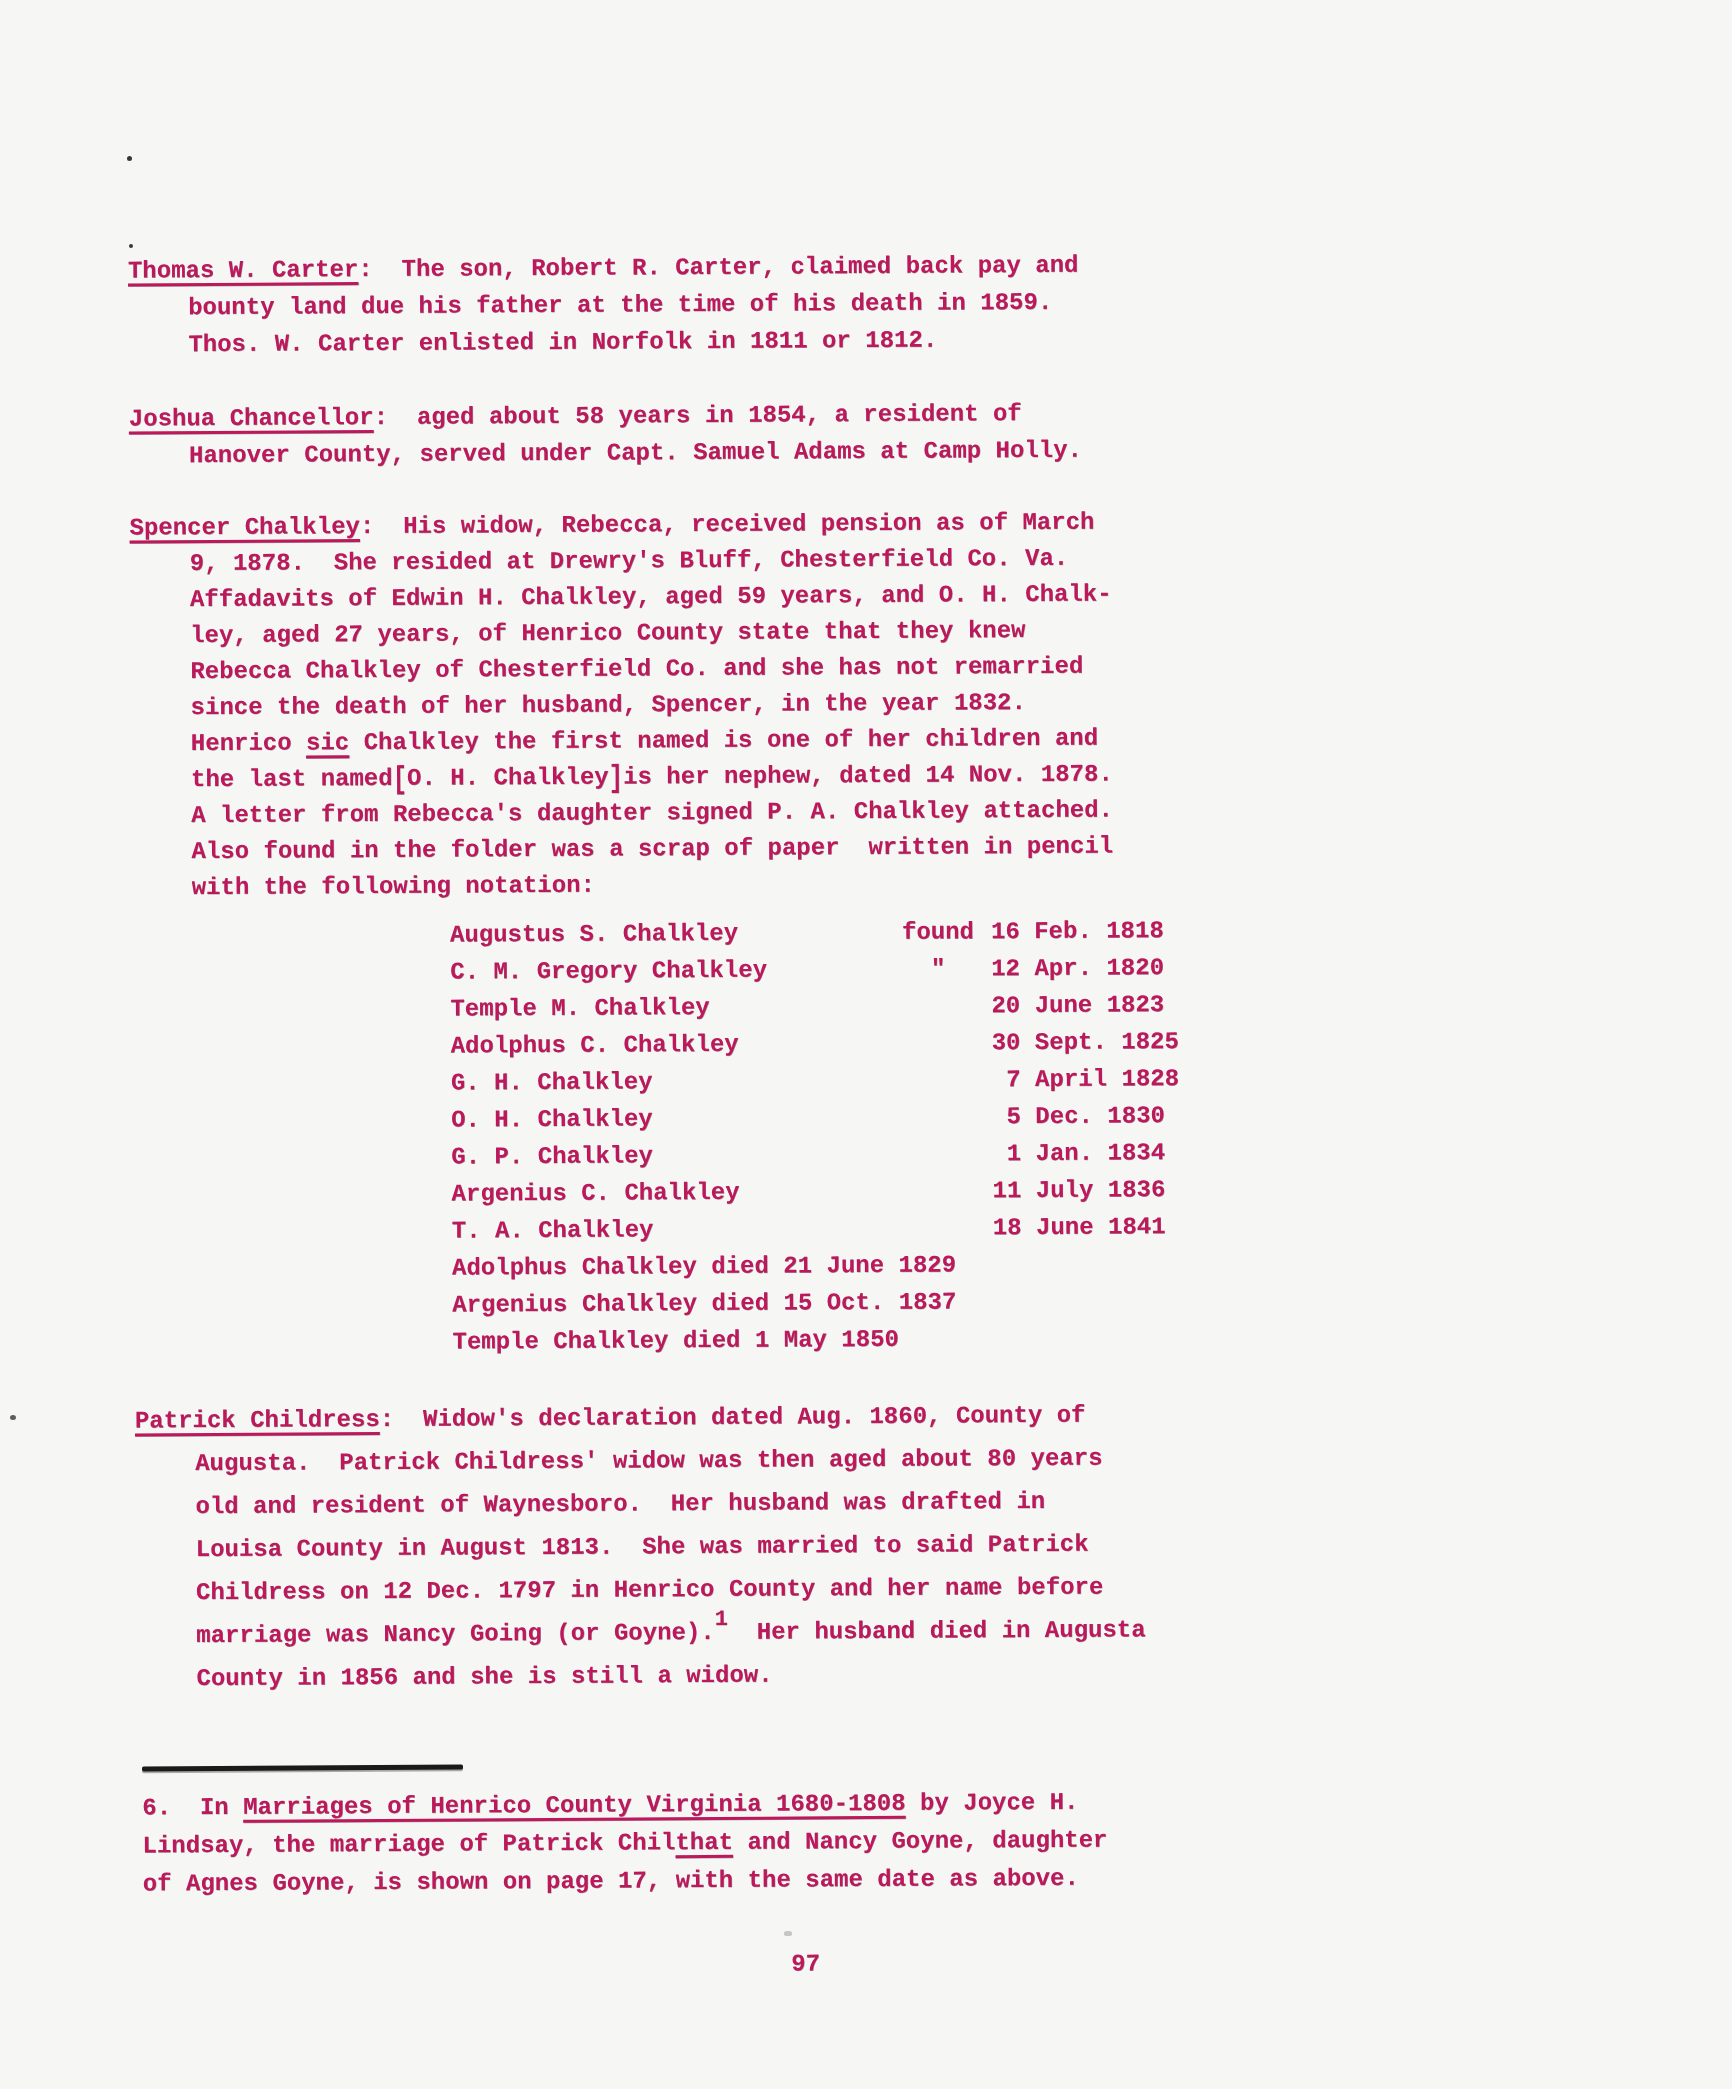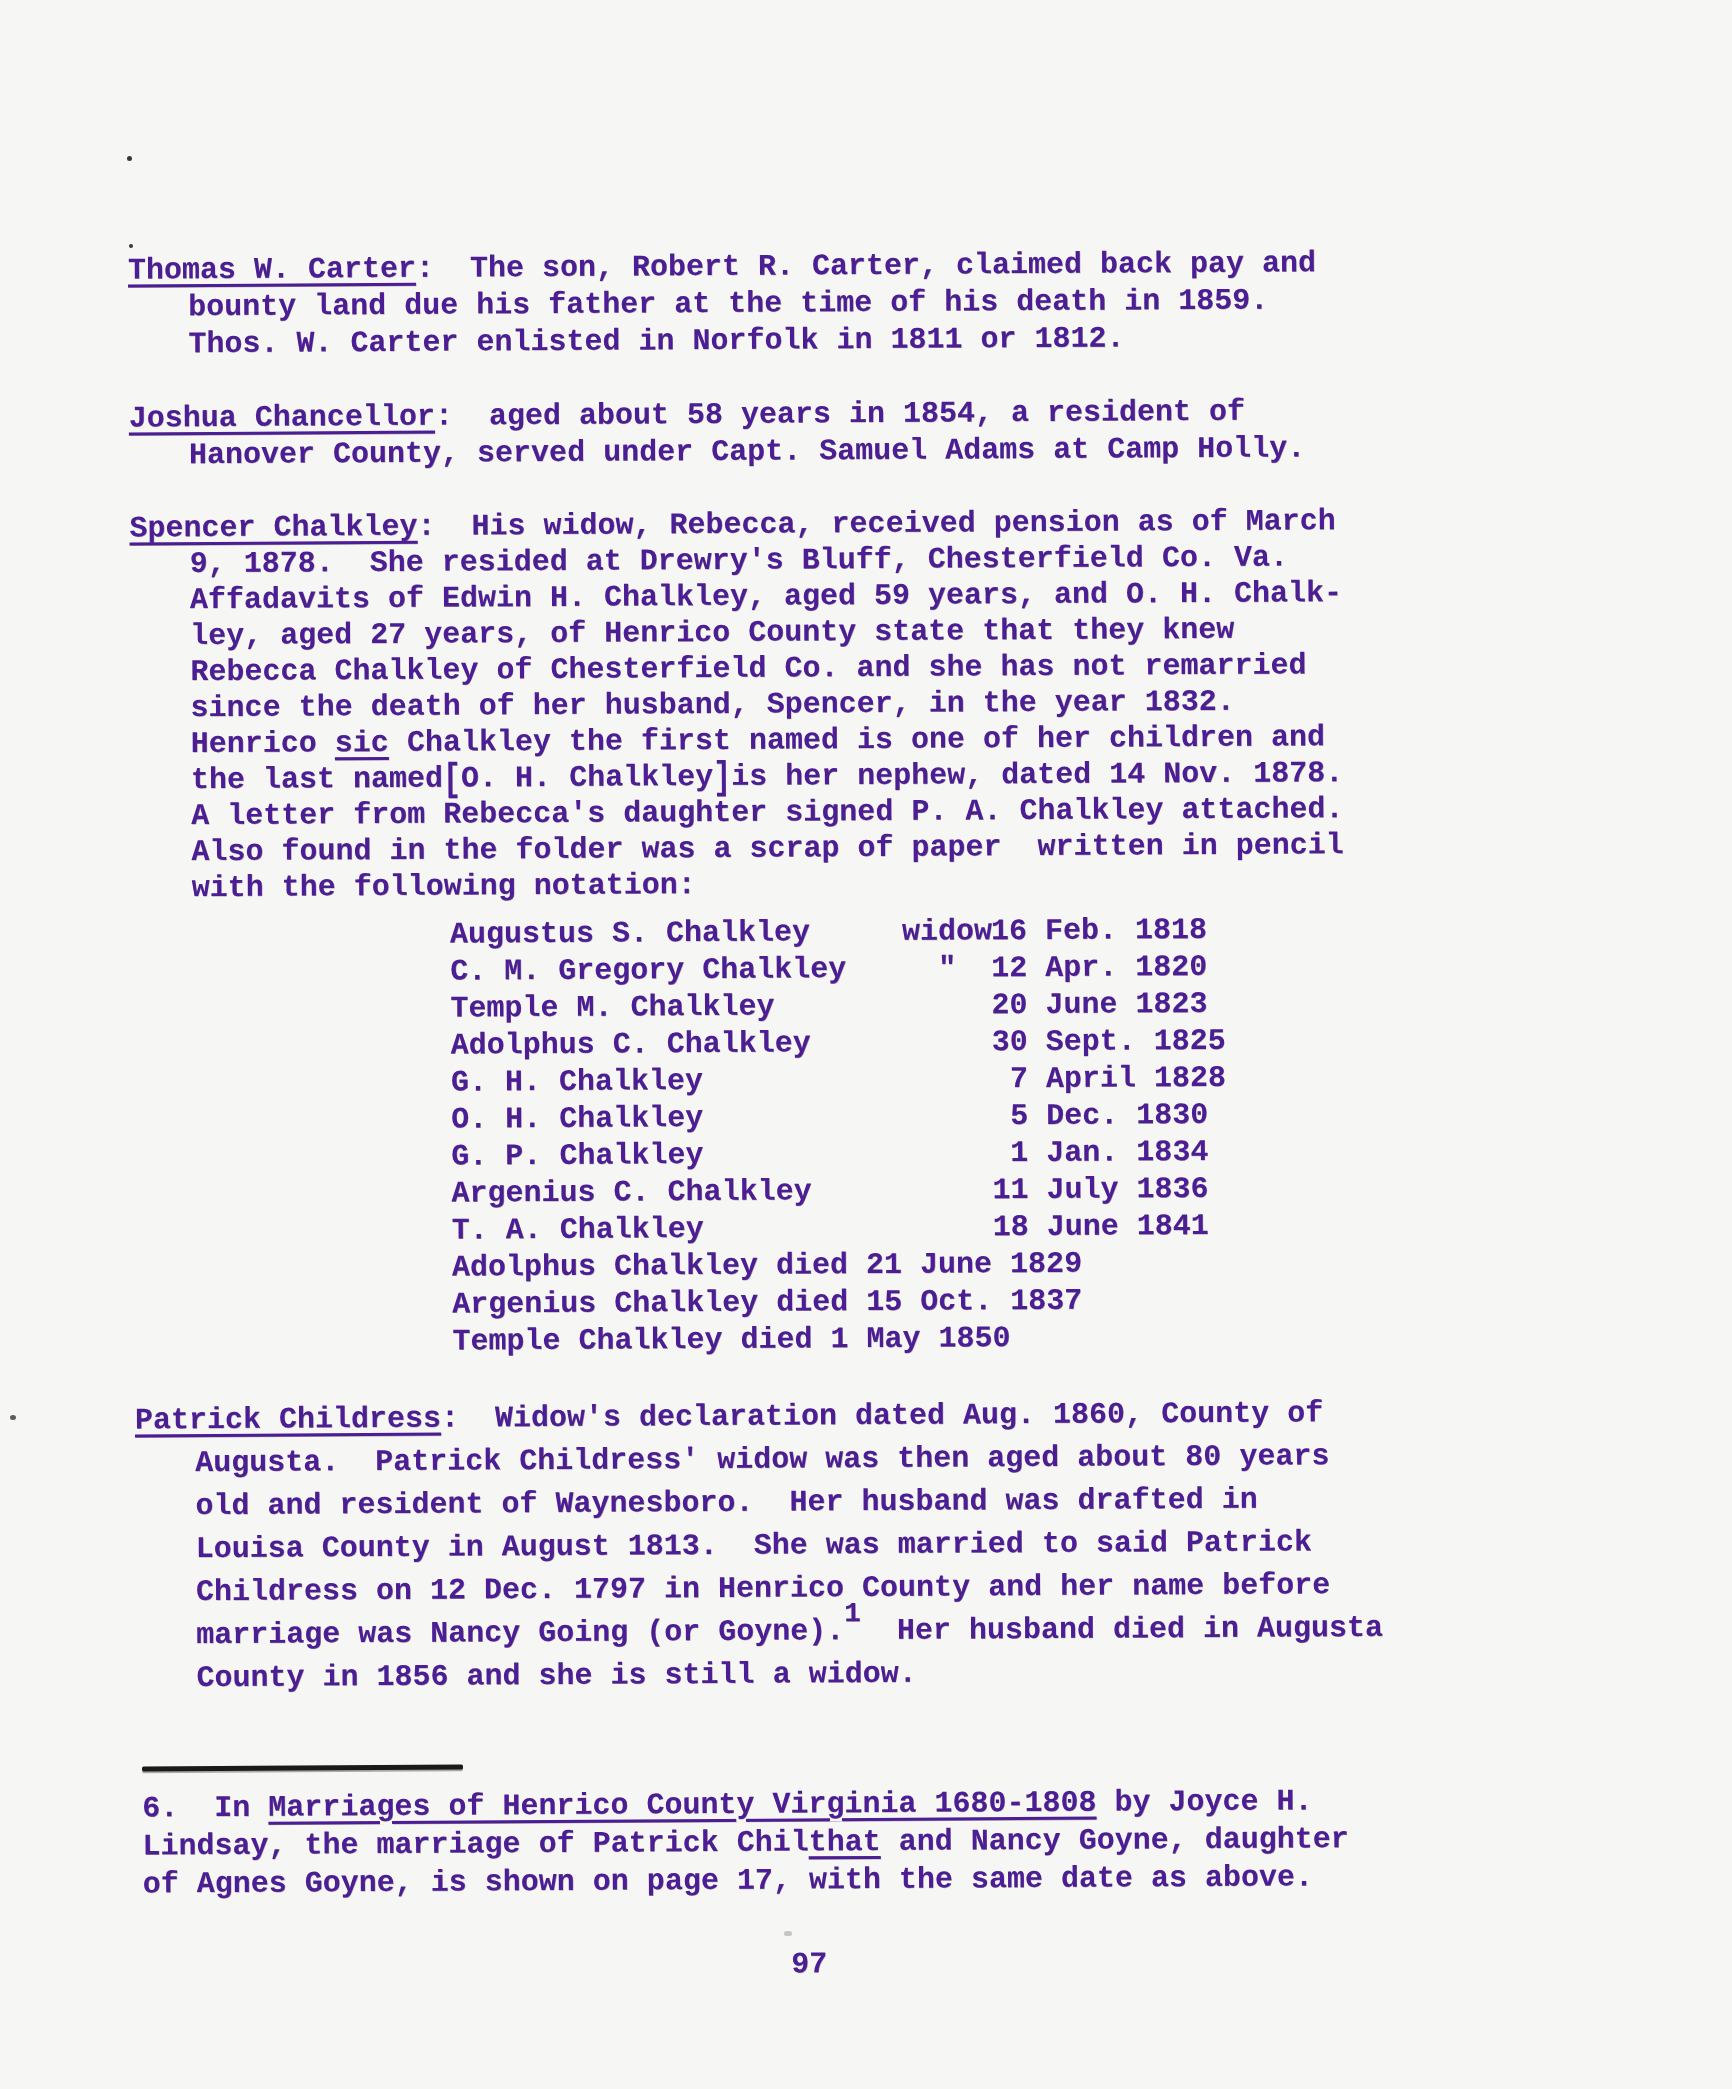--- a/index.html
+++ b/index.html
@@ -8,22 +8,22 @@
     background: #f5f5f3;
   }
   .page {
     position: relative;
     width: 1732px;
     height: 2090px;
     background: #f6f6f4;
     overflow: hidden;
     font-family: "Liberation Mono", "DejaVu Sans Mono", monospace;
     font-weight: 700;
-    font-size: 30px;
-    color: #4c1d95;
+    font-size: 24px;
+    color: #be185d;
   }
   .sheet {
     position: absolute;
     inset: 0;
     padding: 248px 0 0 132px;
     box-sizing: border-box;
     transform: rotate(-0.35deg);
     transform-origin: 50% 45%;
     text-shadow: 0.4px 0.5px 0 rgba(25,22,20,0.38);
   }
@@ -110,21 +110,21 @@
           <div class="line ind"><span>Affadavits of Edwin H. Chalkley, aged 59 years, and O. H. Chalk-</span></div>
           <div class="line ind"><span>ley, aged 27 years, of Henrico County state that they knew</span></div>
           <div class="line ind"><span>Rebecca Chalkley of Chesterfield Co. and she has not remarried</span></div>
           <div class="line ind"><span>since the death of her husband, Spencer, in the year 1832.</span></div>
           <div class="line ind"><span>Henrico </span><span class="u">sic</span><span> Chalkley the first named is one of her children and</span></div>
           <div class="line ind"><span>the last named</span><span class="bracket">[</span><span>O. H. Chalkley</span><span class="bracket">]</span><span>is her nephew, dated 14 Nov. 1878.</span></div>
           <div class="line ind"><span>A letter from Rebecca's daughter signed P. A. Chalkley attached.</span></div>
           <div class="line ind"><span>Also found in the folder was a scrap of paper  written in pencil</span></div>
           <div class="line ind"><span>with the following notation:</span></div>
           <div class="notation">
-            <div class="trow"><span class="tname">Augustus S. Chalkley</span><span class="tprefix">widow</span><span class="tdate">16 Feb. 1818</span></div>
+            <div class="trow"><span class="tname">Augustus S. Chalkley</span><span class="tprefix">found</span><span class="tdate">16 Feb. 1818</span></div>
             <div class="trow"><span class="tname">C. M. Gregory Chalkley</span><span class="tprefix">  "</span><span class="tdate">12 Apr. 1820</span></div>
             <div class="trow"><span class="tname">Temple M. Chalkley</span><span class="tprefix"></span><span class="tdate">20 June 1823</span></div>
             <div class="trow"><span class="tname">Adolphus C. Chalkley</span><span class="tprefix"></span><span class="tdate">30 Sept. 1825</span></div>
             <div class="trow"><span class="tname">G. H. Chalkley</span><span class="tprefix"></span><span class="tdate"> 7 April 1828</span></div>
             <div class="trow"><span class="tname">O. H. Chalkley</span><span class="tprefix"></span><span class="tdate"> 5 Dec. 1830</span></div>
             <div class="trow"><span class="tname">G. P. Chalkley</span><span class="tprefix"></span><span class="tdate"> 1 Jan. 1834</span></div>
             <div class="trow"><span class="tname">Argenius C. Chalkley</span><span class="tprefix"></span><span class="tdate">11 July 1836</span></div>
             <div class="trow"><span class="tname">T. A. Chalkley</span><span class="tprefix"></span><span class="tdate">18 June 1841</span></div>
             <div class="trow">Adolphus Chalkley died 21 June 1829</div>
             <div class="trow">Argenius Chalkley died 15 Oct. 1837</div>

